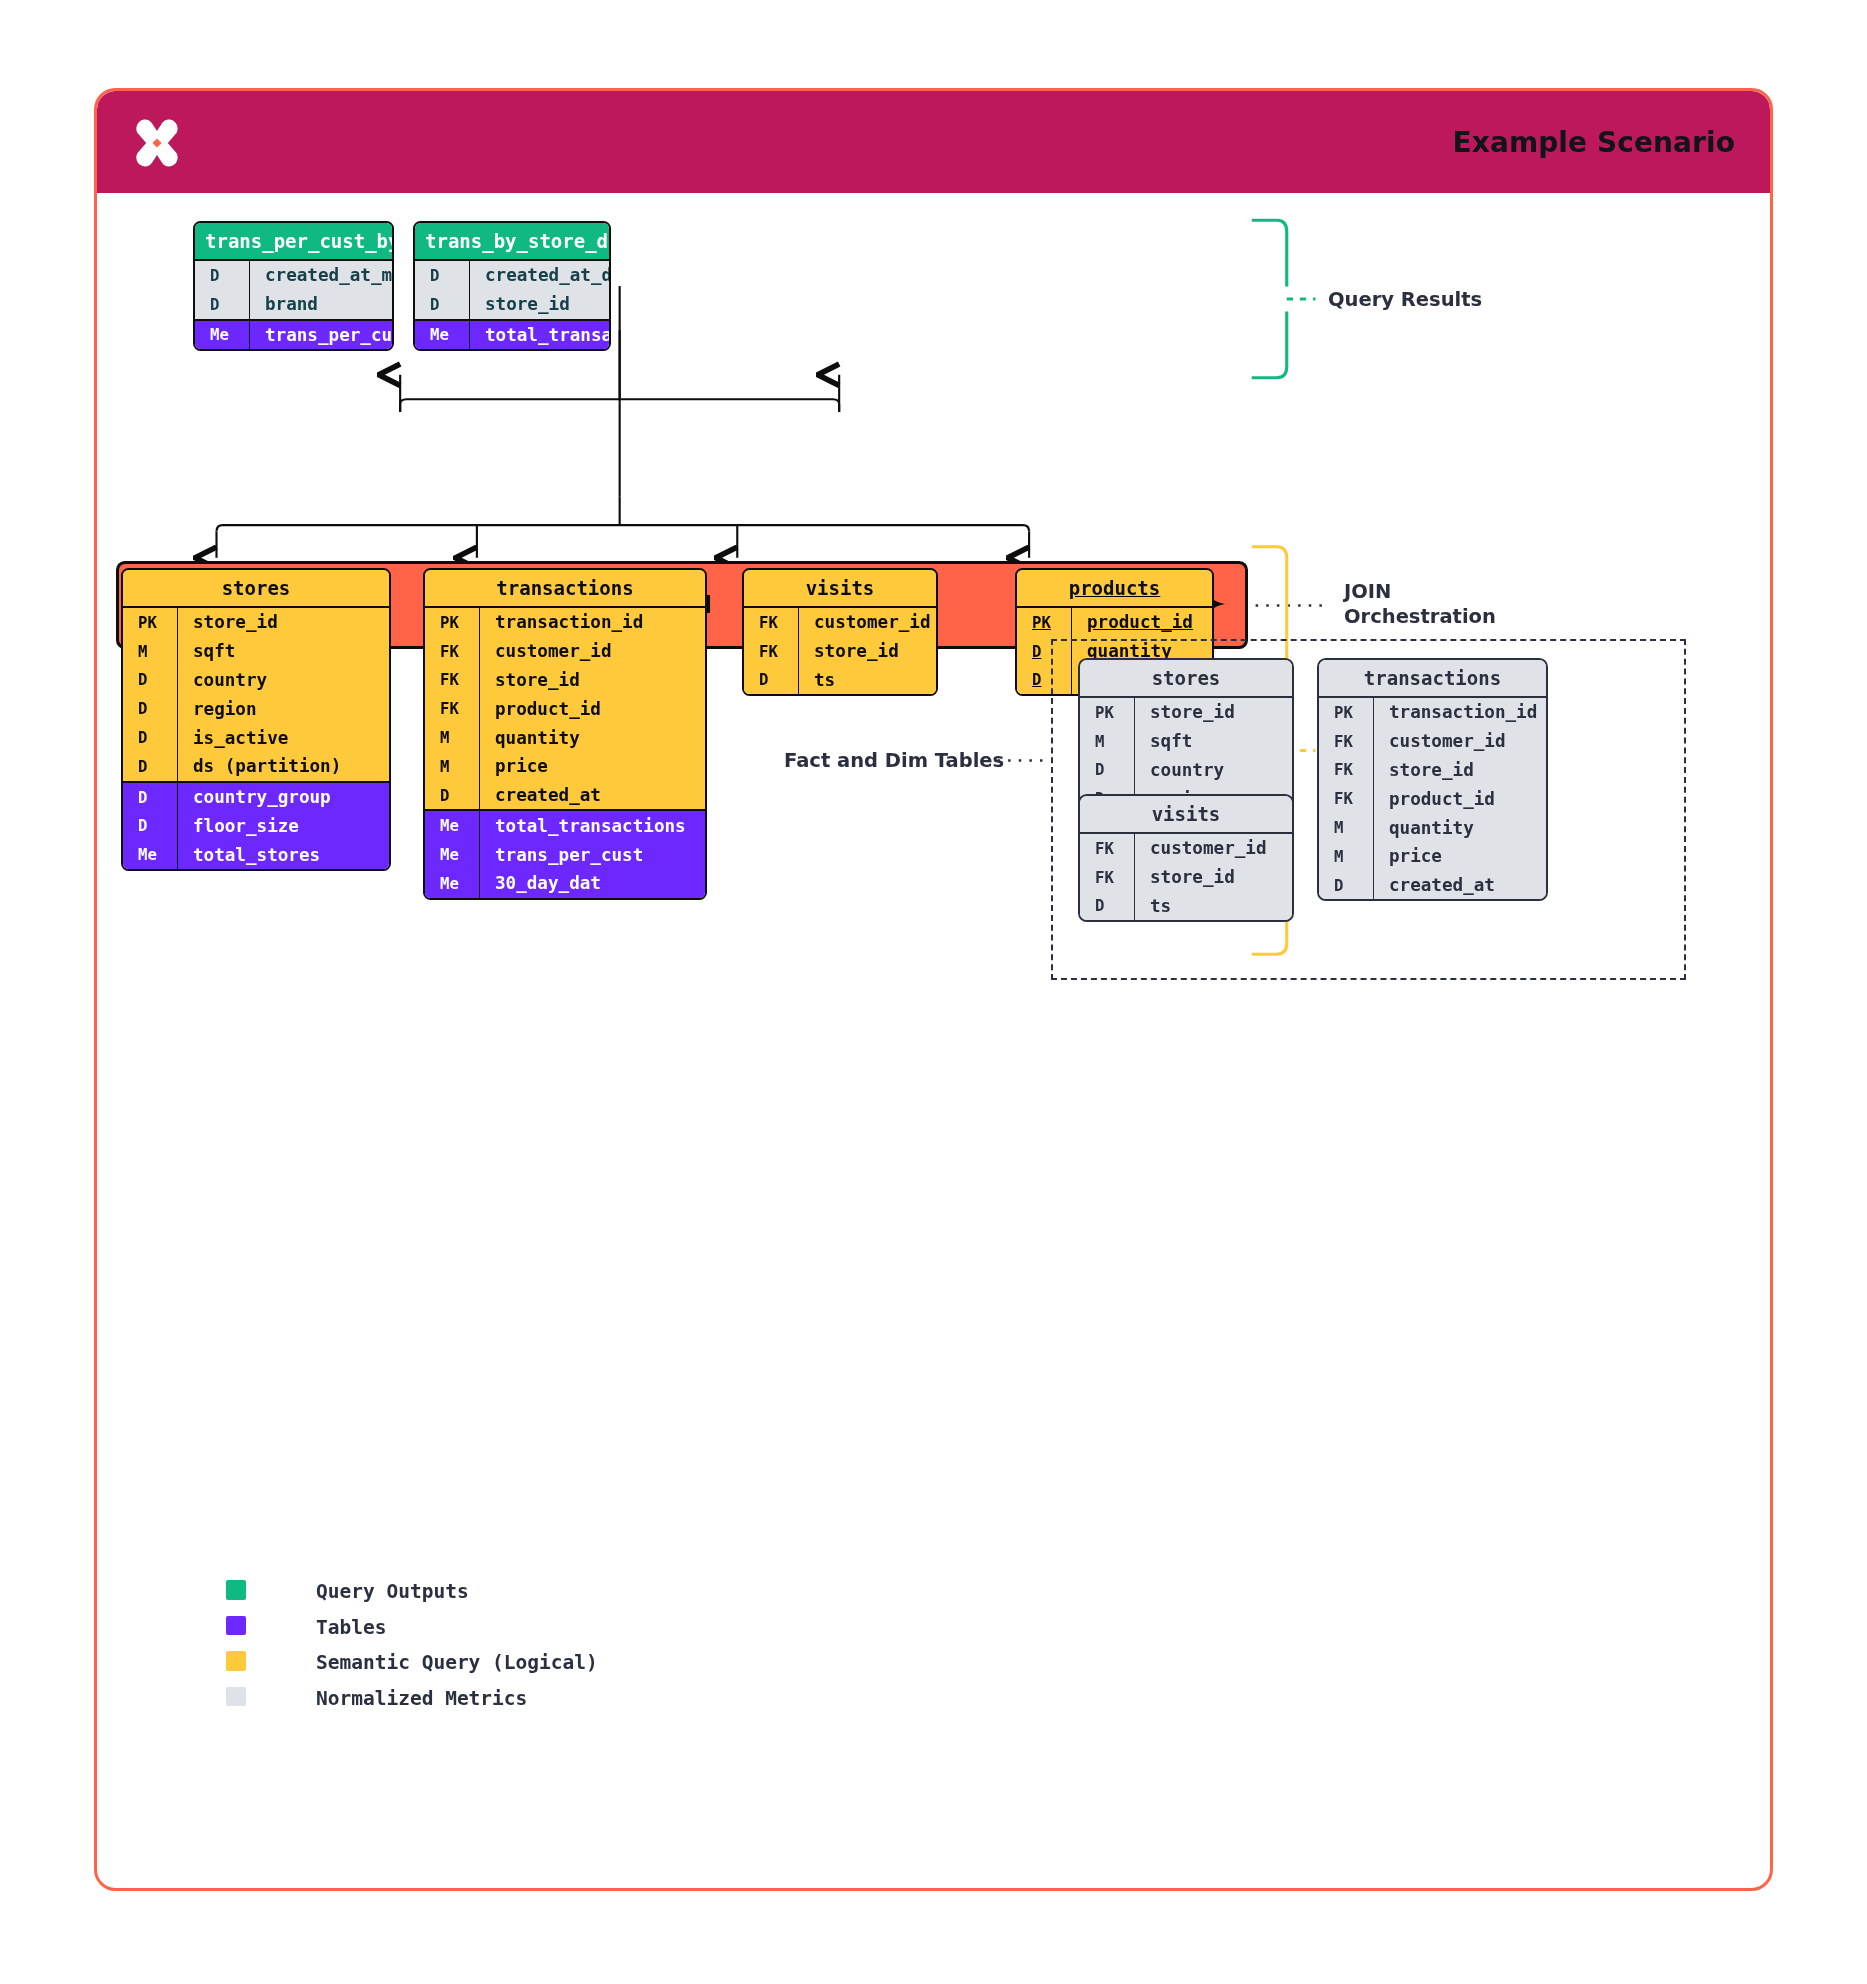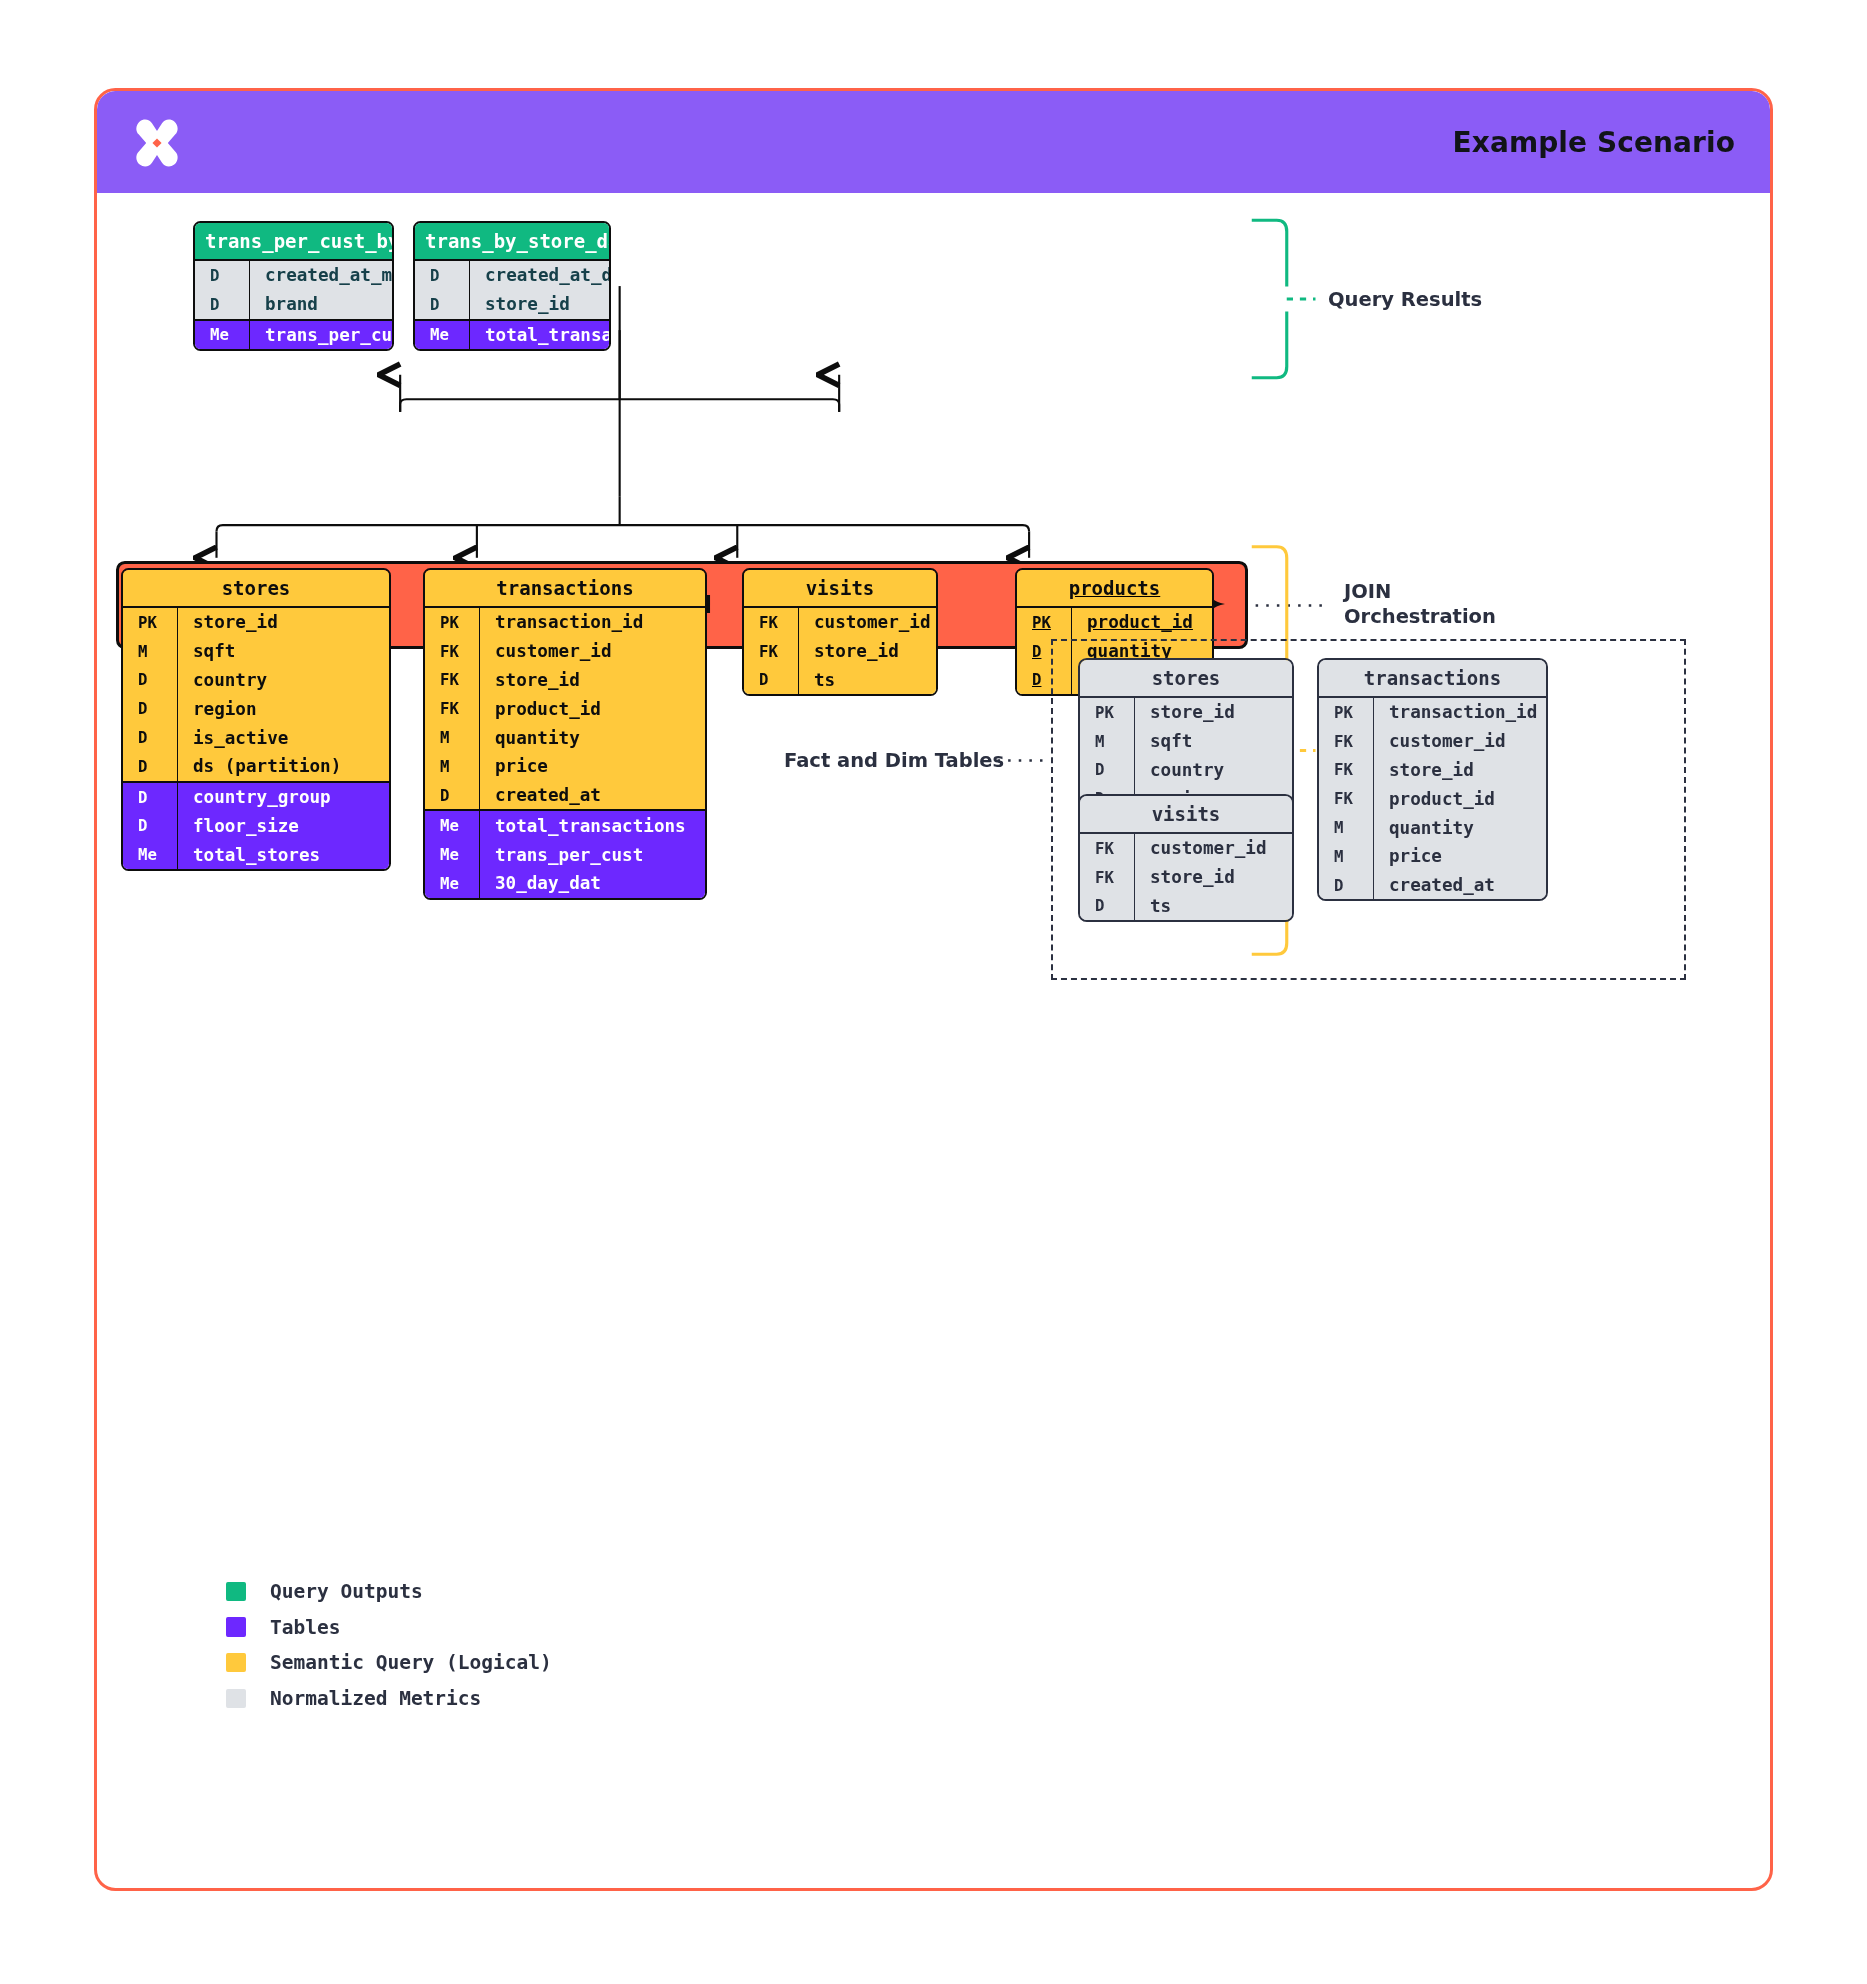--- a/index.html
+++ b/index.html
@@ -16,21 +16,21 @@
   #card {
     position:absolute; left:94px; top:88px;
     width:1679px; height:1803px;
     border:3.1px solid #ff6348;
     border-radius:21.4px;
     background:#fff;
     overflow:hidden;
   }
   #header {
     position:absolute; left:0; top:0; width:100%; height:102px;
-    background:#8b5cf6;
+    background:#be185d;
     border-radius:18px 18px 0 0;
     text-decoration:underline;
   }
   #logo { position:absolute; left:33px; top:25px; width:54px; height:54px; }
   #title {
     position:absolute; right:35px; top:0; height:102px;
     display:flex; align-items:center;
     font-family:"DejaVu Sans", sans-serif;
     font-size:28px; font-weight:700; color:#111418; letter-spacing:0.1px;
   }
@@ -103,21 +103,21 @@
   
   .annot {
     position:absolute;
     font-family:"DejaVu Sans", sans-serif;
     font-size:19.5px; font-weight:700; color:#2b3040;
     line-height:1.28;
   }
 
   
   #legend { position:absolute; left:129px; top:1582px; }
-  .lgrow { display:flex; align-items:center; margin-bottom:12.6px; }
+  .lgrow { display:flex; align-items:flex-start; margin-bottom:12.6px;gap:46px; }
   .swatch { width:19.5px; height:19.5px; flex:0 0 19.5px; border-radius:1.9px; }
   .lglabel {
     margin-left:24.5px;
     font-family:"DejaVu Sans Mono", monospace;
     font-size:19.5px; font-weight:700; color:#2b3040; white-space:nowrap;
   }
 
   
   #factdim-box {
     position:absolute;

